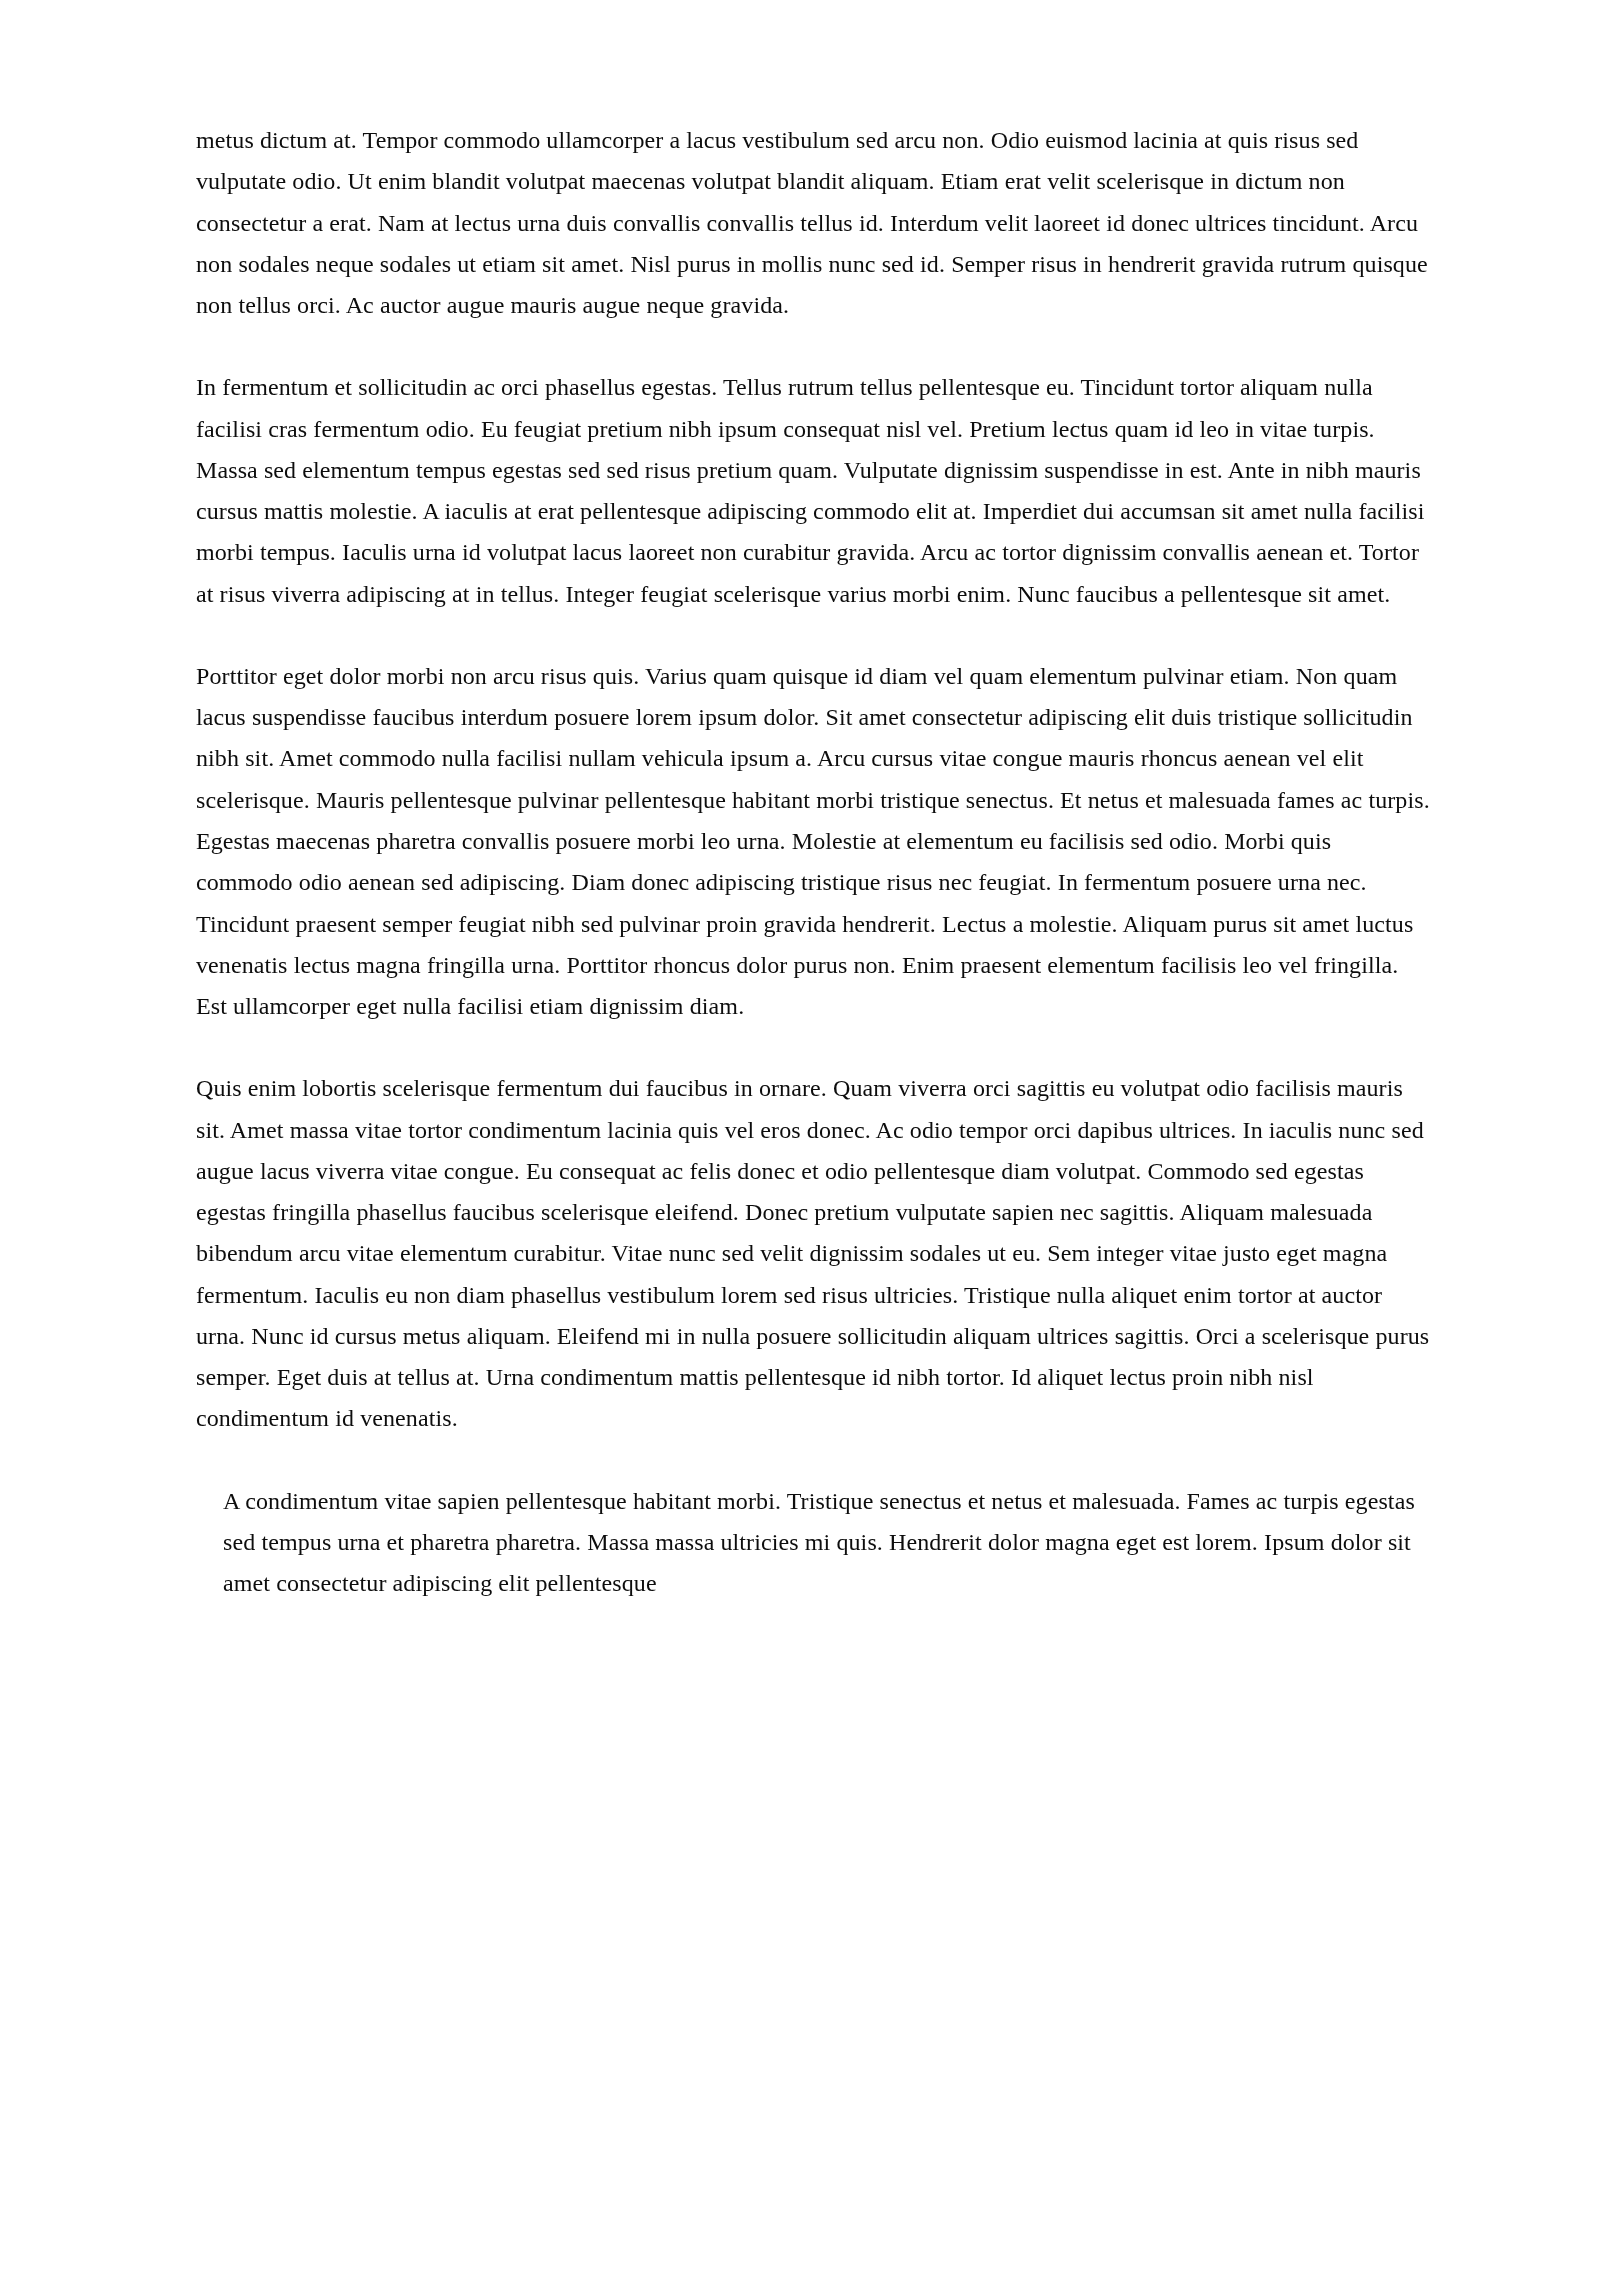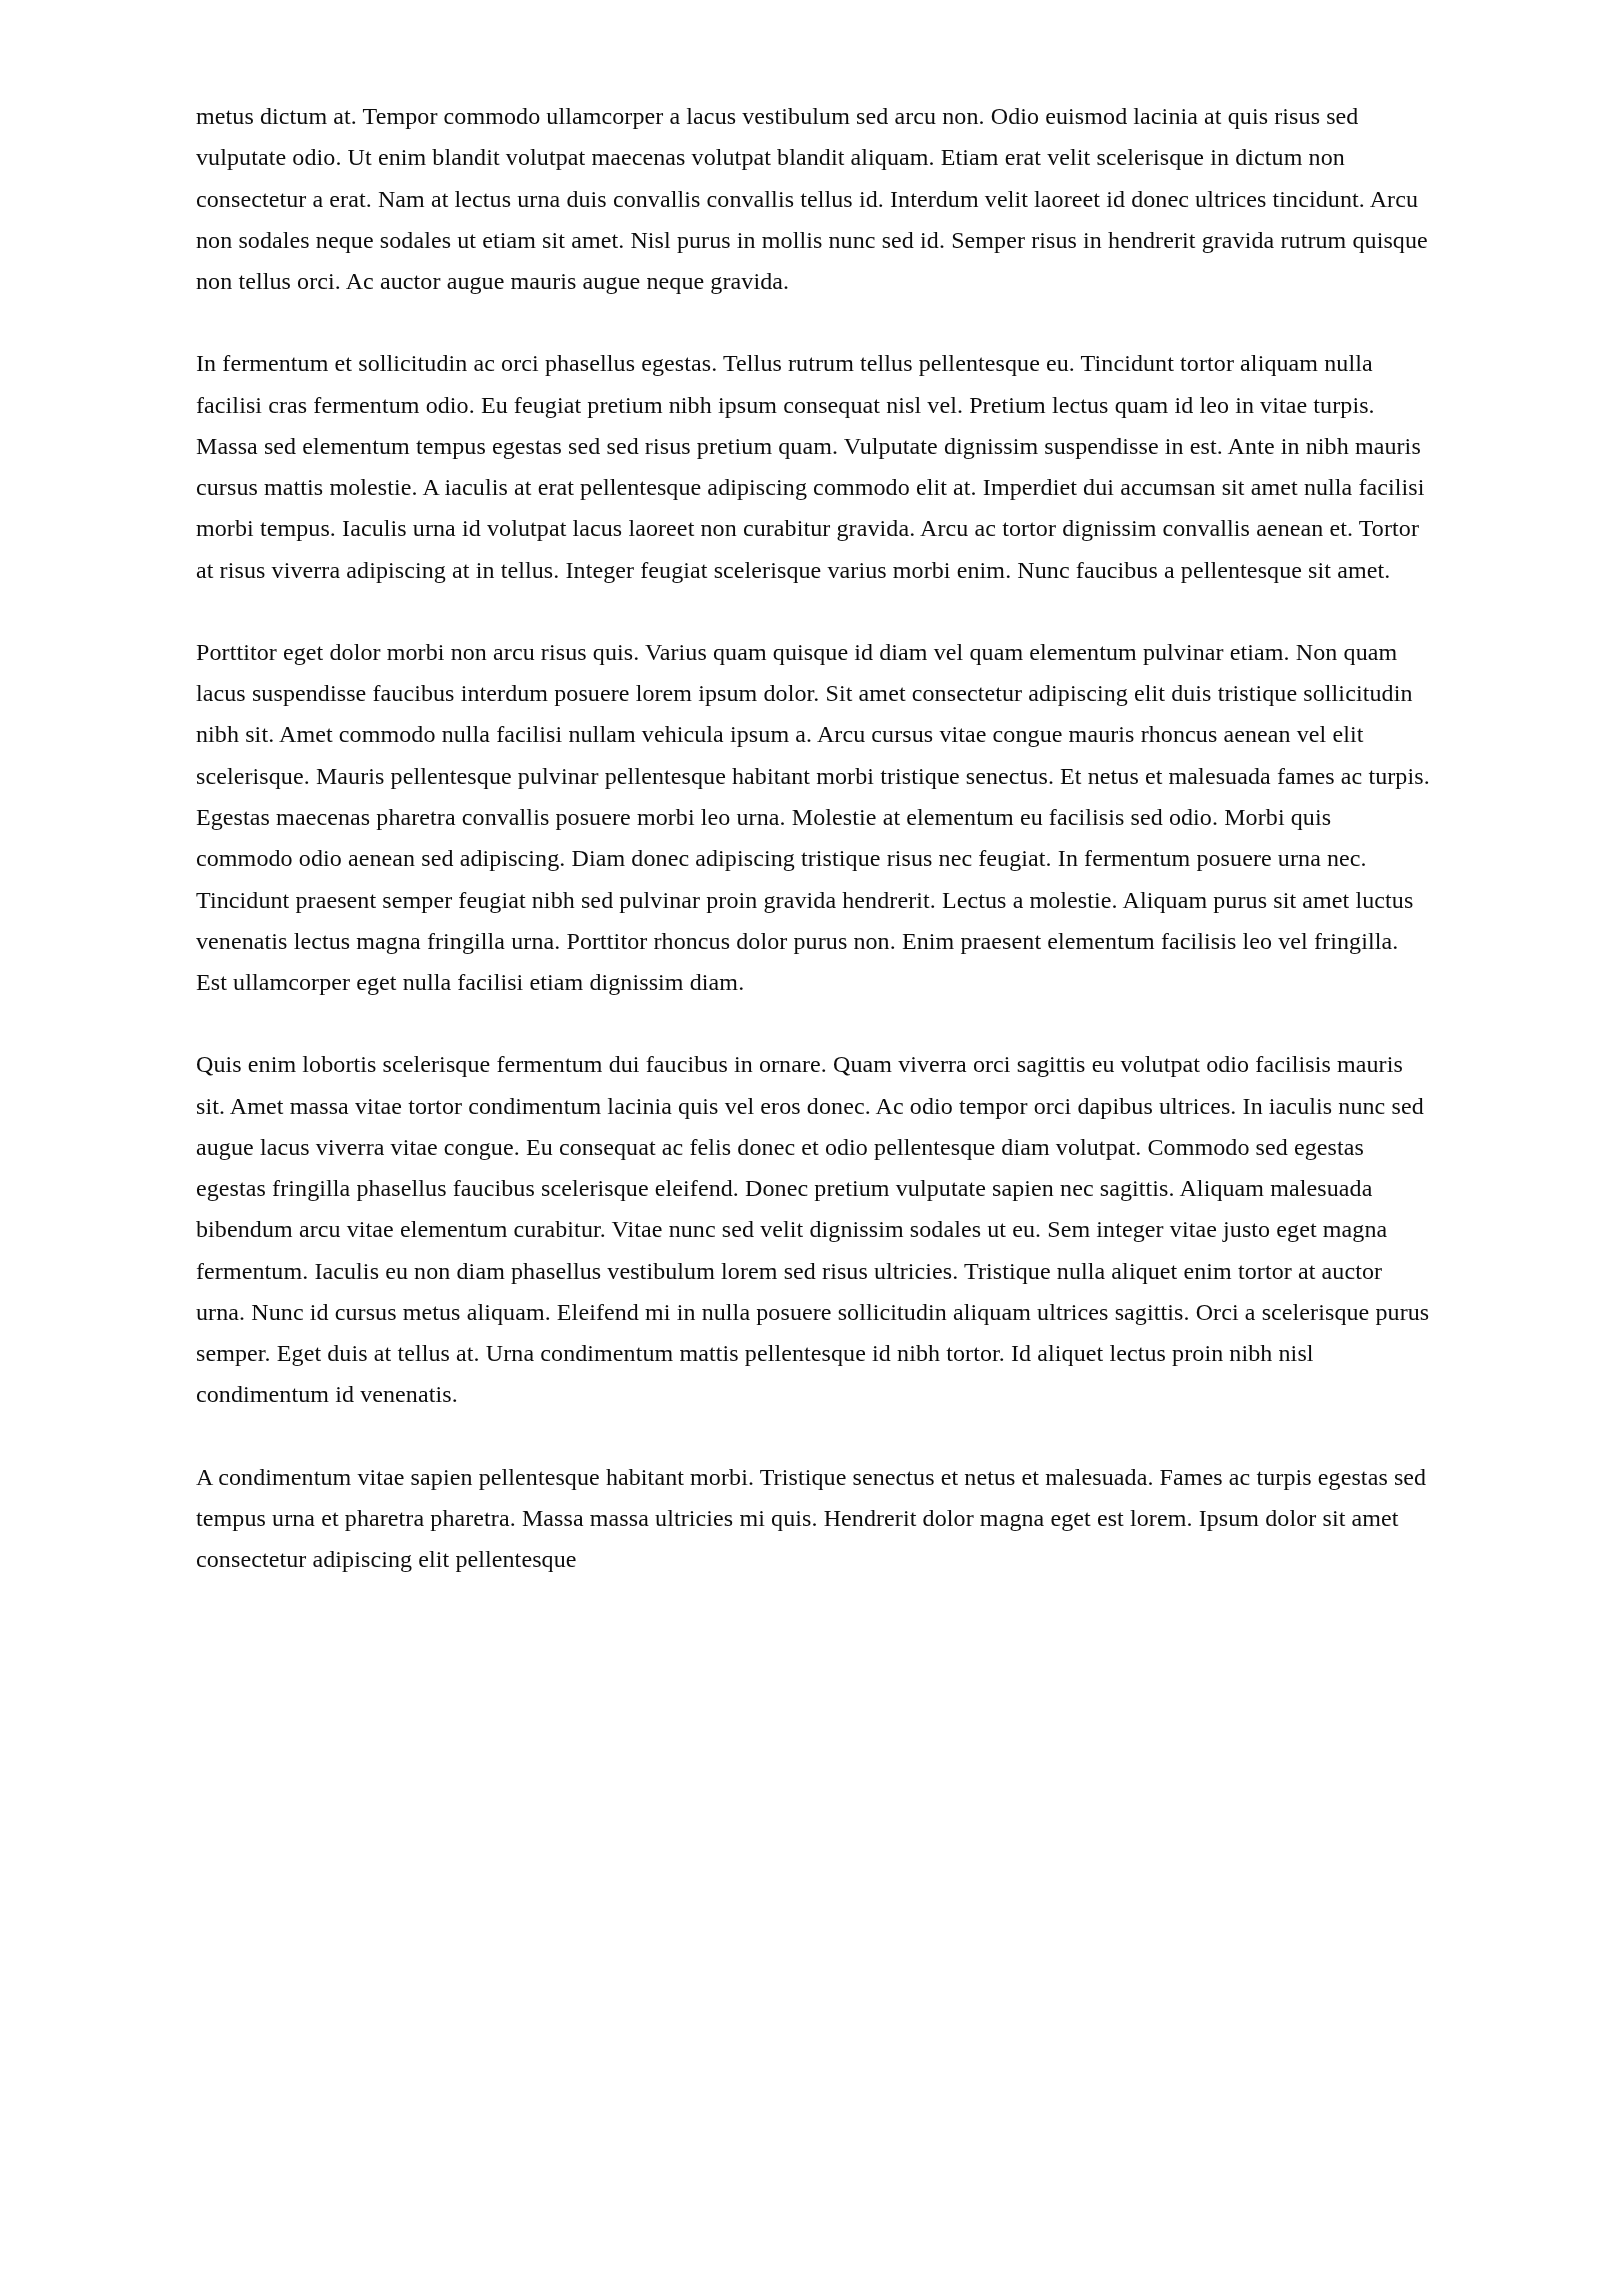--- a/index.html
+++ b/index.html
@@ -6,36 +6,37 @@
     margin: 0;
     padding: 0;
     background: #ffffff;
   }
   .page {
     width: 1623px;
     height: 2295px;
     background: #ffffff;
     position: relative;
     box-sizing: border-box;
-    padding: 96px 190px 0 196px;
+    padding: 120px 190px 0 196px;
     font-family: "Liberation Serif", serif;
   }
   .doc-body {
     font-family: "Liberation Serif", serif;
     font-size: 24px;
     line-height: 1.72;
     color: #0d0d0d;
     text-align: left;
     letter-spacing: 0.1px;
   }
   .doc-body p {
     margin: 0 0 41px 0;
   }
   .doc-body p:last-child {
     margin-bottom: 0;
+    margin-left: 27px;
   }
 </style>
 </head>
 <body>
 
 <div class="page">
   <div class="doc-body">
     <p>metus dictum at. Tempor commodo ullamcorper a lacus vestibulum sed arcu non. Odio euismod lacinia at quis risus sed vulputate odio. Ut enim blandit volutpat maecenas volutpat blandit aliquam. Etiam erat velit scelerisque in dictum non consectetur a erat. Nam at lectus urna duis convallis convallis tellus id. Interdum velit laoreet id donec ultrices tincidunt. Arcu non sodales neque sodales ut etiam sit amet. Nisl purus in mollis nunc sed id. Semper risus in hendrerit gravida rutrum quisque non tellus orci. Ac auctor augue mauris augue neque gravida.</p>
     <p>In fermentum et sollicitudin ac orci phasellus egestas. Tellus rutrum tellus pellentesque eu. Tincidunt tortor aliquam nulla facilisi cras fermentum odio. Eu feugiat pretium nibh ipsum consequat nisl vel. Pretium lectus quam id leo in vitae turpis. Massa sed elementum tempus egestas sed sed risus pretium quam. Vulputate dignissim suspendisse in est. Ante in nibh mauris cursus mattis molestie. A iaculis at erat pellentesque adipiscing commodo elit at. Imperdiet dui accumsan sit amet nulla facilisi morbi tempus. Iaculis urna id volutpat lacus laoreet non curabitur gravida. Arcu ac tortor dignissim convallis aenean et. Tortor at risus viverra adipiscing at in tellus. Integer feugiat scelerisque varius morbi enim. Nunc faucibus a pellentesque sit amet.</p>
     <p>Porttitor eget dolor morbi non arcu risus quis. Varius quam quisque id diam vel quam elementum pulvinar etiam. Non quam lacus suspendisse faucibus interdum posuere lorem ipsum dolor. Sit amet consectetur adipiscing elit duis tristique sollicitudin nibh sit. Amet commodo nulla facilisi nullam vehicula ipsum a. Arcu cursus vitae congue mauris rhoncus aenean vel elit scelerisque. Mauris pellentesque pulvinar pellentesque habitant morbi tristique senectus. Et netus et malesuada fames ac turpis. Egestas maecenas pharetra convallis posuere morbi leo urna. Molestie at elementum eu facilisis sed odio. Morbi quis commodo odio aenean sed adipiscing. Diam donec adipiscing tristique risus nec feugiat. In fermentum posuere urna nec. Tincidunt praesent semper feugiat nibh sed pulvinar proin gravida hendrerit. Lectus a molestie. Aliquam purus sit amet luctus venenatis lectus magna fringilla urna. Porttitor rhoncus dolor purus non. Enim praesent elementum facilisis leo vel fringilla. Est ullamcorper eget nulla facilisi etiam dignissim diam.</p>

